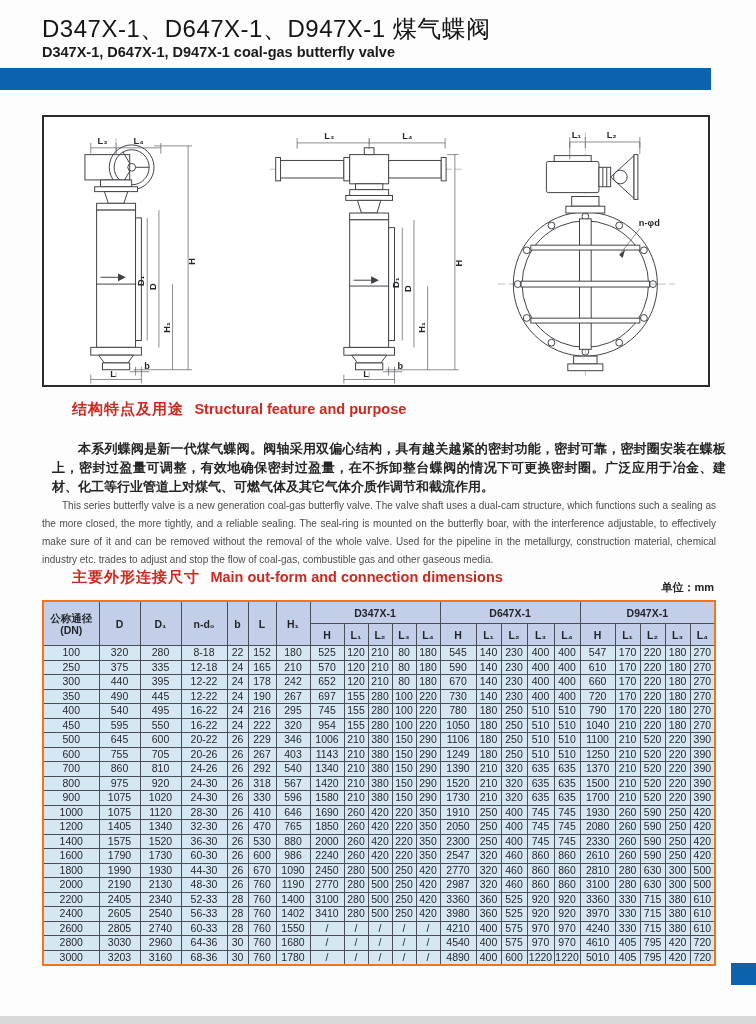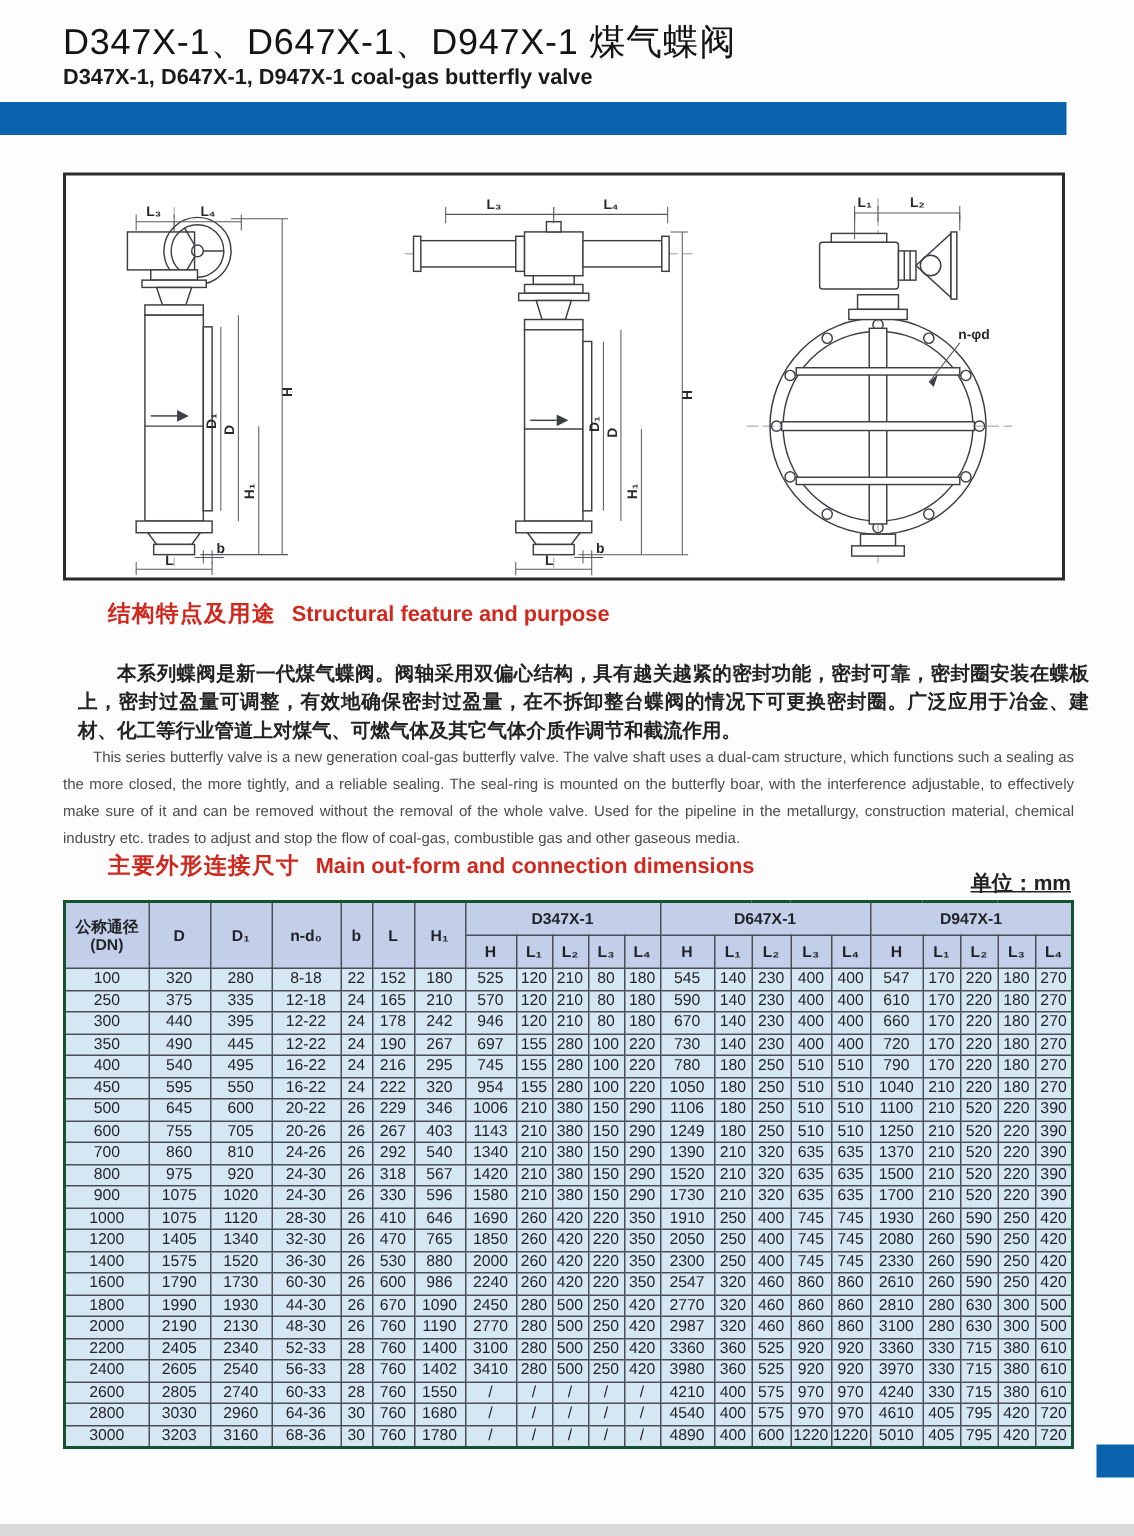--- a/index.html
+++ b/index.html
@@ -34,26 +34,26 @@
     position:absolute;left:52px;top:426px;width:674px;
     font-size:13px;font-weight:600;line-height:19px;color:#242424;
     text-align:justify;text-indent:2em;
   }
   .para-en{
     position:absolute;left:42px;top:487px;width:674px;
     font-size:10px;line-height:18px;color:#4c4c4c;
     text-align:justify;text-indent:2em;
   }
   .unit-label{position:absolute;left:42px;top:580px;width:672px;text-align:right;
-    font-size:14px;font-weight:bold;color:#222;text-decoration:underline;}
+    font-size:11px;font-weight:bold;color:#222;}
   
   table.dims{
     position:absolute;left:42px;top:600px;width:672px;
     border-collapse:collapse;table-layout:fixed;
-    border:2px solid #14532d;
+    border:2px solid #f97316;
     font-size:10.5px;color:#1f2226;
   }
   table.dims th,table.dims td{border:1px solid #4a4f57;padding:0;text-align:center;}
   table.dims thead th{
     background:var(--table-header-bg);font-weight:bold;font-size:10.5px;
     height:21px;line-height:12px;
   }
   table.dims thead th.lead{white-space:pre-line;}
   table.dims tbody td{background:var(--table-row-bg);height:13.5px;line-height:13.5px;font-weight:500;}
   
@@ -341,21 +341,21 @@
           <td>270</td>
         </tr>
         <tr>
           <td>300</td>
           <td>440</td>
           <td>395</td>
           <td>12-22</td>
           <td>24</td>
           <td>178</td>
           <td>242</td>
-          <td>946</td>
+          <td>652</td>
           <td>120</td>
           <td>210</td>
           <td>80</td>
           <td>180</td>
           <td>670</td>
           <td>140</td>
           <td>230</td>
           <td>400</td>
           <td>400</td>
           <td>660</td>

